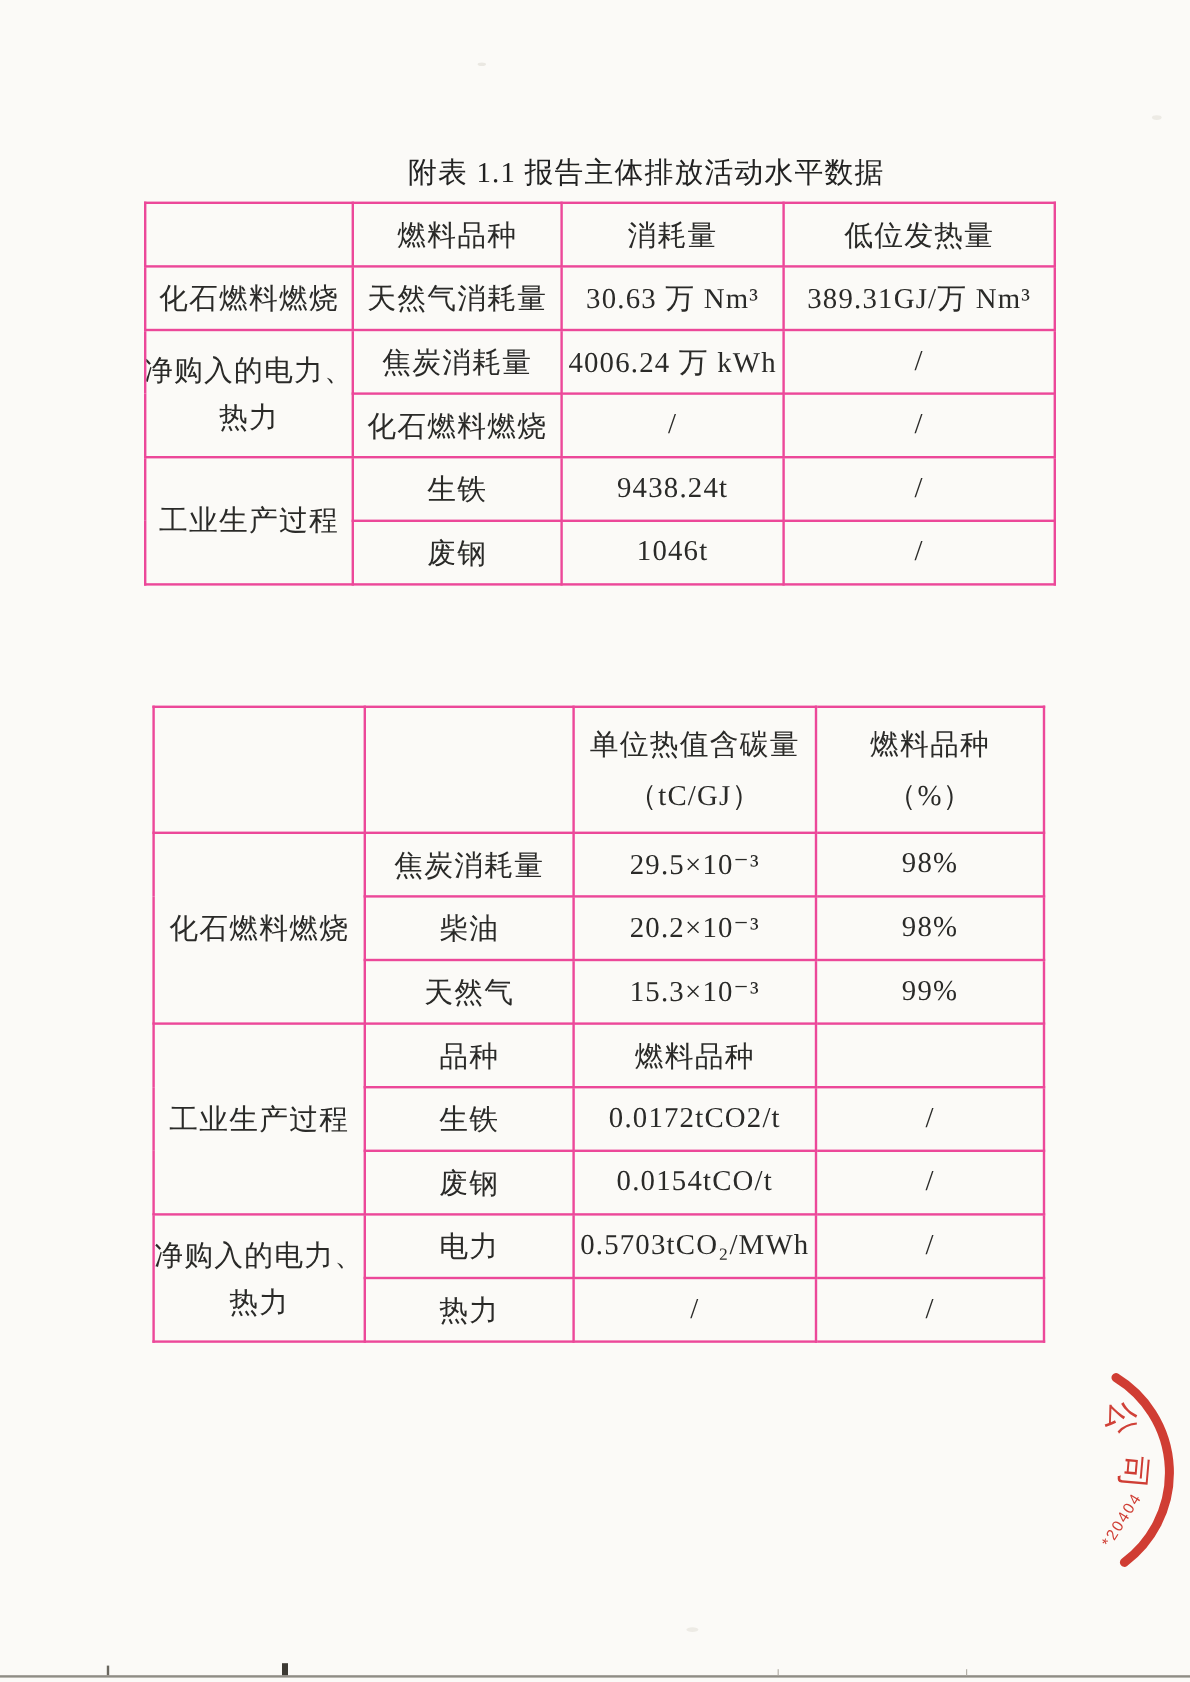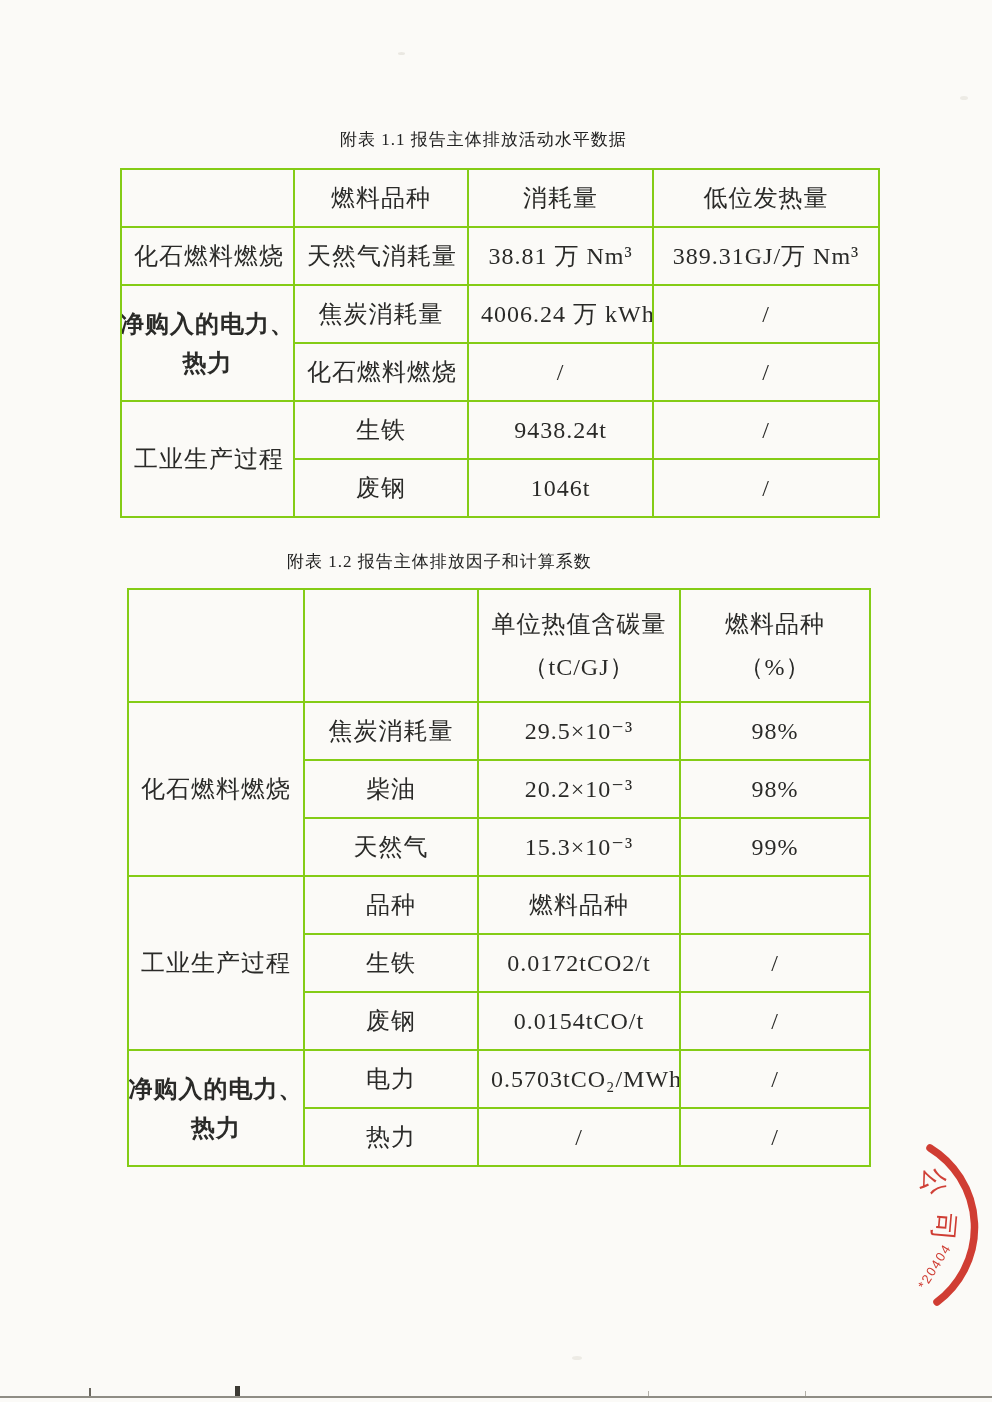--- a/index.html
+++ b/index.html
@@ -5,43 +5,43 @@
   html,body{margin:0;padding:0;}
   body{
     width:992px;height:1402px;position:relative;overflow:hidden;
     background:#fbfaf7;
     font-family:"Liberation Serif","DejaVu Serif",serif;
     color:#262626;
   }
   .page{position:absolute;left:0;top:0;width:992px;height:1402px;overflow:hidden;}
   .doc-title{
     position:absolute;
-    font-size:17px;letter-spacing:1px;color:#222;white-space:nowrap;
+    font-size:24px;letter-spacing:1px;color:#222;white-space:nowrap;
   }
   .title1{left:340px;top:128px;}
   .title2{left:287px;top:550px;}
   table.scan{
     position:absolute;border-collapse:collapse;table-layout:fixed;
     font-size:24px;letter-spacing:1px;color:#2a2a28;
   }
   table.scan td{
-    border:2px solid #84cc16;
+    border:2px solid #ec4899;
     text-align:center;vertical-align:middle;
-    padding:12px;overflow:hidden;white-space:nowrap;
+    padding:0;overflow:hidden;white-space:nowrap;
   }
   table.tbl1{left:120px;top:168px;width:758px;}
   table.tbl2{left:127px;top:588px;width:742px;}
   tr.r53{height:53px;}
   tr.r105{height:105px;}
   td.leftcell{text-align:left;padding-left:12px;font-family:Liberation Serif, serif;}
   .twolines{
     display:flex;flex-direction:column;justify-content:space-around;
     align-items:center;
   }
-  .tl106{height:78px;font-weight:bold;}
+  .tl106{height:78px;}
   .tl105{height:87px;}
   .slash{font-size:24px;}
   
   .stamp{position:absolute;left:880px;top:1130px;width:112px;height:200px;}
   
   .pageline{position:absolute;left:0;top:1396px;width:992px;height:2px;background:#8f8d85;}
   .tick{position:absolute;background:#6a675f;}
   .tick-a{left:89px;top:1388px;width:2px;height:8px;}
   .tick-b{left:235px;top:1386px;width:5px;height:10px;background:#3c3a34;}
   .tick-c{left:648px;top:1391px;width:1px;height:5px;background:#b3b0a8;}
@@ -69,21 +69,21 @@
     <tbody>
       <tr class="r53">
         <td></td>
         <td>燃料品种</td>
         <td>消耗量</td>
         <td>低位发热量</td>
       </tr>
       <tr class="r53">
         <td>化石燃料燃烧</td>
         <td class="leftcell">天然气消耗量</td>
-        <td>38.81 万 Nm³</td>
+        <td>30.63 万 Nm³</td>
         <td>389.31GJ/万 Nm³</td>
       </tr>
       <tr class="r53">
         <td rowspan="2">
           <div class="twolines tl106">
             <span>净购入的电力、</span>
             <span>热力</span>
           </div>
         </td>
         <td class="leftcell">焦炭消耗量</td>
@@ -102,21 +102,20 @@
         <td class="slash">/</td>
       </tr>
       <tr class="r53">
         <td class="leftcell">废钢</td>
         <td>1046t</td>
         <td class="slash">/</td>
       </tr>
     </tbody>
   </table>
 
-  <div class="doc-title title2">附表 1.2 报告主体排放因子和计算系数</div>
 
   <table class="scan tbl2">
     <colgroup>
       <col style="width:176px">
         <col style="width:174px">
         <col style="width:202px">
         <col style="width:190px">
     </colgroup>
     <tbody>
       <tr class="r105">

